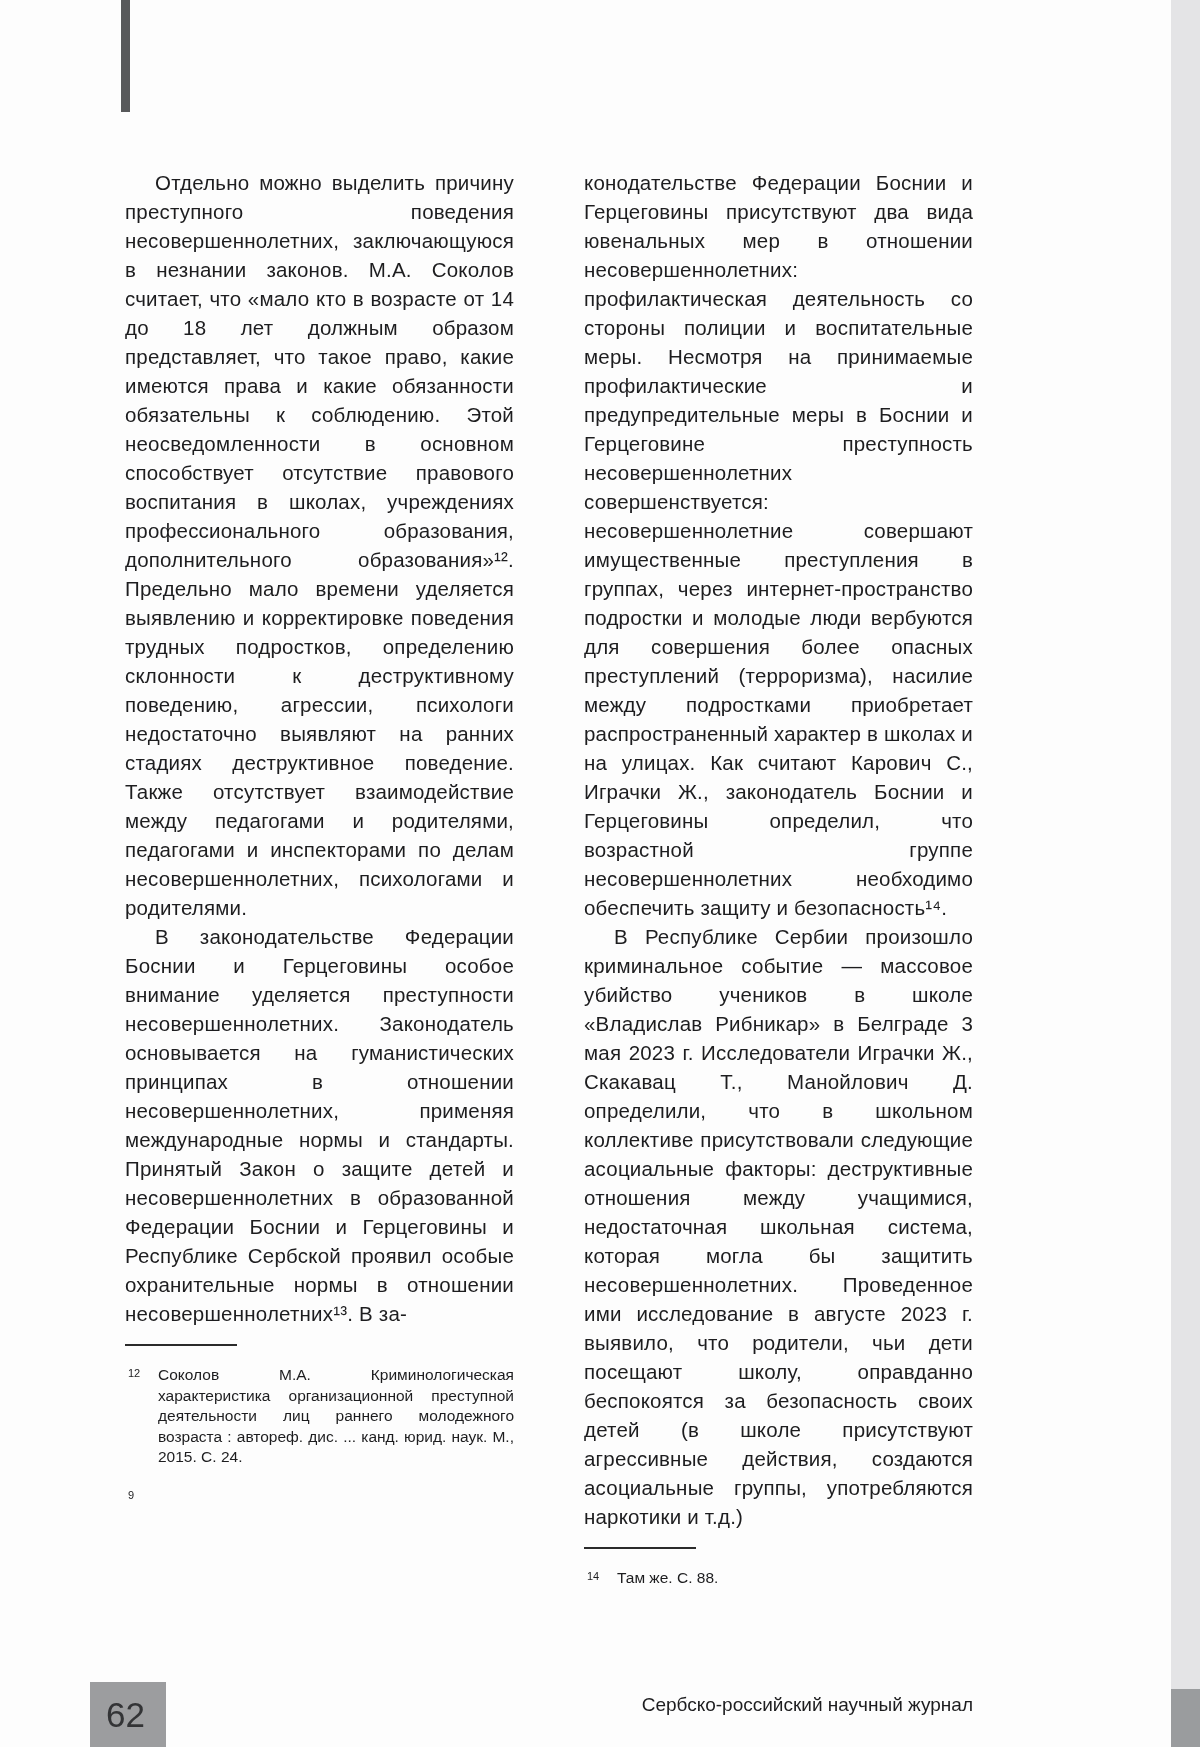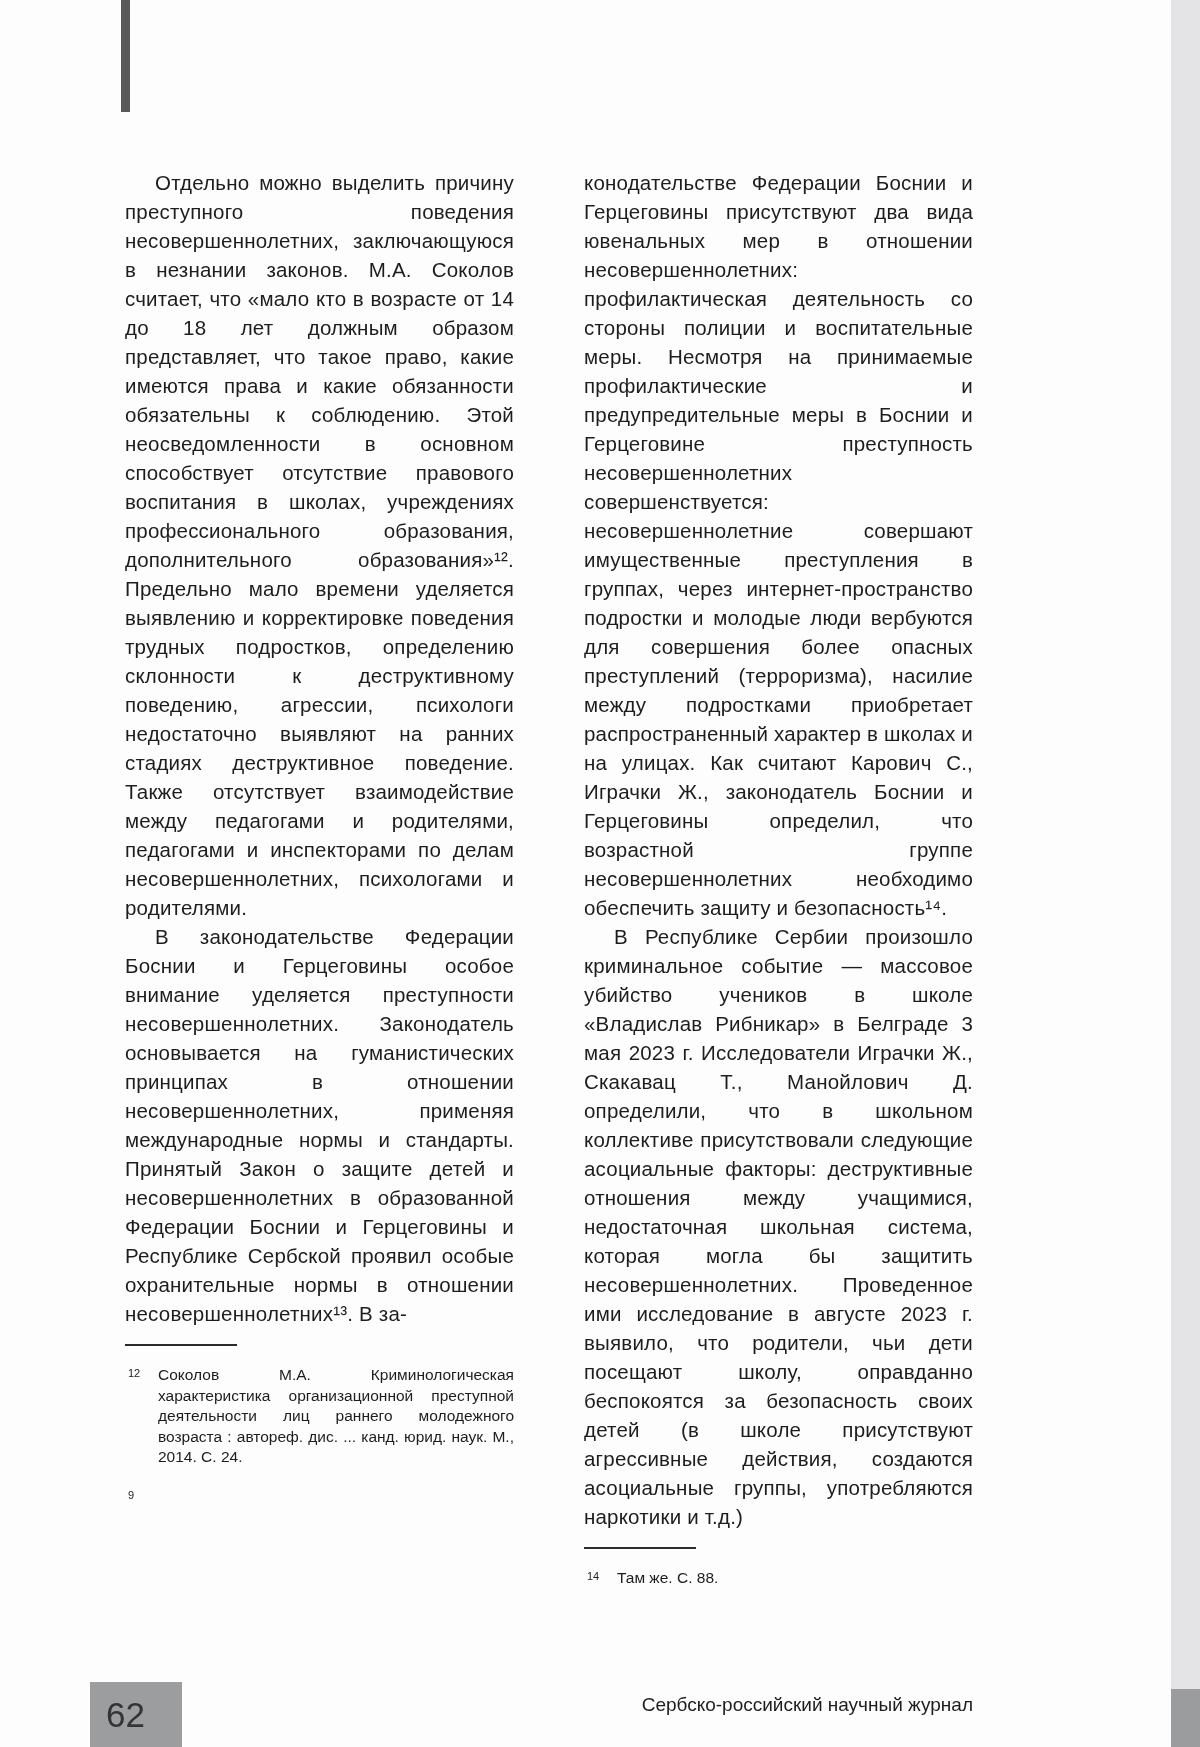--- a/index.html
+++ b/index.html
@@ -77,21 +77,21 @@
     position: absolute;
     left: 3px; top: -2px;
     font-size: 11px;
     color: #1d1d1f;
   }
 
   
   .page-number-box {
     position: absolute;
     left: 90px; top: 1682px;
-    width: 92px; height: 65px;
+    width: 76px; height: 65px;
     background: #9c9d9f;
     display: flex;
     align-items: center;
     padding-left: 16px;
     font-size: 35px;
     color: #333436;
   }
   .journal-footer {
     position: absolute;
     left: 125px; top: 1694px;
@@ -113,21 +113,21 @@
   <div class="columns">
 
     <div class="col">
       <p class="para indented" lang="ru">Отдельно можно выделить причину преступного поведения несовершеннолетних, заключающуюся в незнании законов. М.А. Соколов считает, что «мало кто в возрасте от 14 до 18 лет должным образом представляет, что такое право, какие имеются права и какие обязанности обязательны к соблюдению. Этой неосведомленности в основном способствует отсутствие правового воспитания в школах, учреждениях профессионального образования, дополнительного образования»¹². Предельно мало времени уделяется выявлению и корректировке поведения трудных подростков, определению склонности к деструктивному поведению, агрессии, психологи недостаточно выявляют на ранних стадиях деструктивное поведение. Также отсутствует взаимодействие между педагогами и родителями, педагогами и инспекторами по делам несовершеннолетних, психологами и родителями.</p>
       <p class="para indented" lang="ru">В законодательстве Федерации Боснии и Герцеговины особое внимание уделяется преступности несовершеннолетних. Законодатель основывается на гуманистических принципах в отношении несовершеннолетних, применяя международные нормы и стандарты. Принятый Закон о защите детей и несовершеннолетних в образованной Федерации Боснии и Герцеговины и Республике Сербской проявил особые охранительные нормы в отношении несовершеннолетних¹³. В за-</p>
 
       <div class="footnotes">
         <div class="fn-rule"></div>
         <div class="footnote">
           <span class="fn-marker">12</span>
-          <span class="fn-text" lang="ru">Соколов М.А. Криминологическая характеристика организационной преступной деятельности лиц раннего молодежного возраста : автореф. дис. ... канд. юрид. наук. М., 2014. С. 24.</span>
+          <span class="fn-text" lang="ru">Соколов М.А. Криминологическая характеристика организационной преступной деятельности лиц раннего молодежного возраста : автореф. дис. ... канд. юрид. наук. М., 2015. С. 24.</span>
         </div>
         <div class="footnote">
           <span class="fn-marker">9</span>
         </div>
       </div>
     </div>
 
     <div class="col">
       <p class="para" lang="ru">конодательстве Федерации Боснии и Герцеговины присутствуют два вида ювенальных мер в отношении несовершеннолетних: профилактическая деятельность со стороны полиции и воспитательные меры. Несмотря на принимаемые профилактические и предупредительные меры в Боснии и Герцеговине преступность несовершеннолетних совершенствуется: несовершеннолетние совершают имущественные преступления в группах, через интернет-пространство подростки и молодые люди вербуются для совершения более опасных преступлений (терроризма), насилие между подростками приобретает распространенный характер в школах и на улицах. Как считают Карович С., Играчки Ж., законодатель Боснии и Герцеговины определил, что возрастной группе несовершеннолетних необходимо обеспечить защиту и безопасность¹⁴.</p>
       <p class="para indented" lang="ru">В Республике Сербии произошло криминальное событие — массовое убийство учеников в школе «Владислав Рибникар» в Белграде 3 мая 2023 г. Исследователи Играчки Ж., Скакавац Т., Манойлович Д. определили, что в школьном коллективе присутствовали следующие асоциальные факторы: деструктивные отношения между учащимися, недостаточная школьная система, которая могла бы защитить несовершеннолетних. Проведенное ими исследование в августе 2023 г. выявило, что родители, чьи дети посещают школу, оправданно беспокоятся за безопасность своих детей (в школе присутствуют агрессивные действия, создаются асоциальные группы, употребляются наркотики и т.д.)</p>

